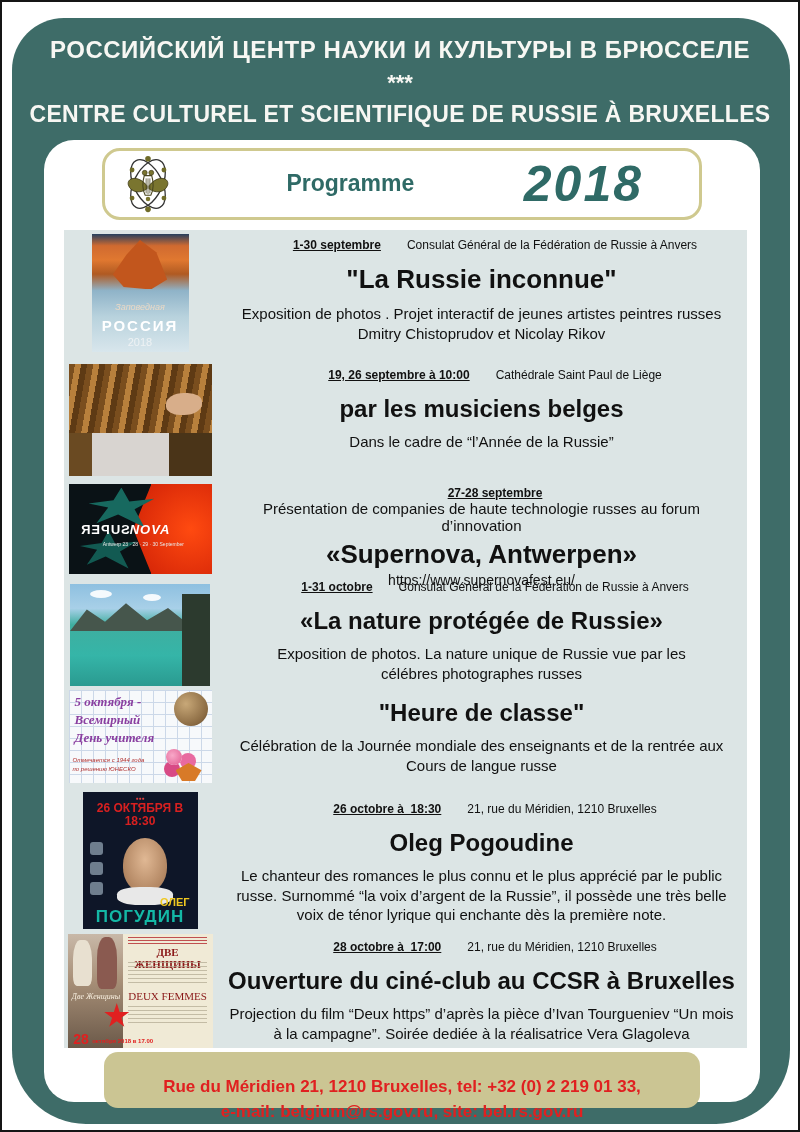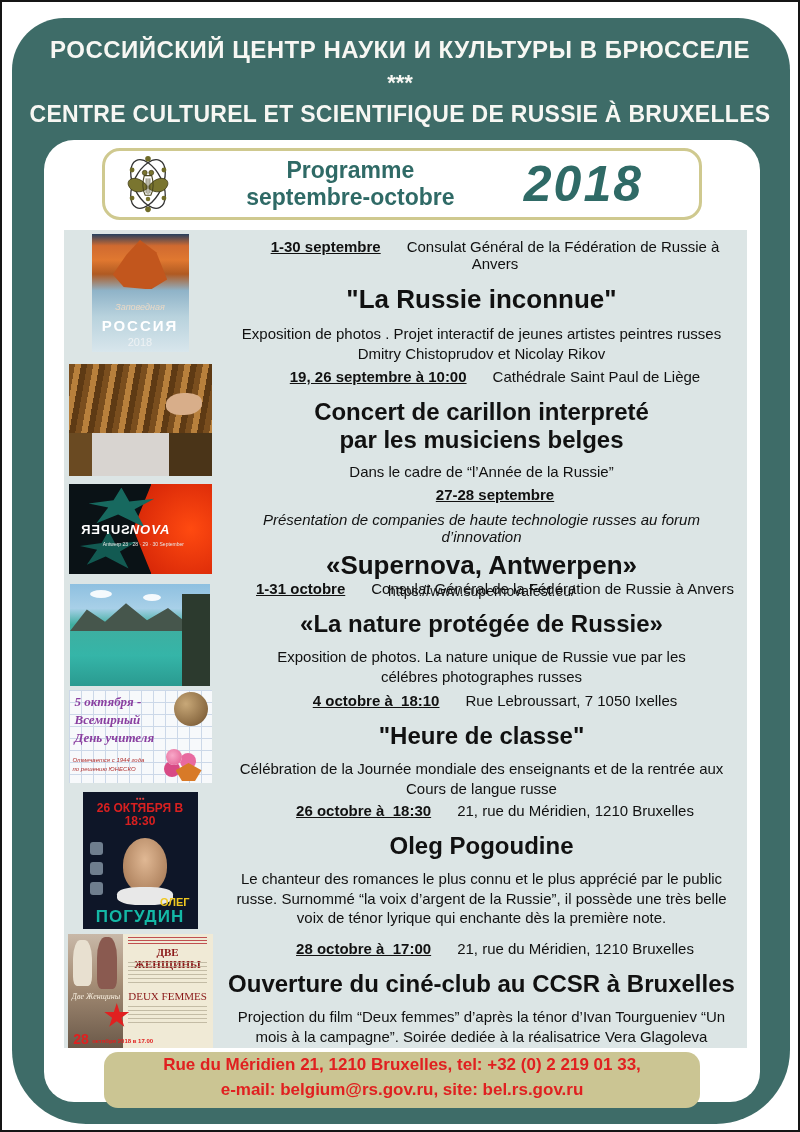--- a/index.html
+++ b/index.html
@@ -18,27 +18,27 @@
   .logo{width:58px;height:60px;margin-left:14px;flex-shrink:0;}
   .banner-text{flex:1;text-align:center;color:#2f6a66;font-weight:bold;font-size:23px;line-height:1.18;}
   .banner-year{color:#2f6a66;font-weight:bold;font-style:italic;font-size:50px;margin-right:56px;letter-spacing:2px;}
 
   
   .events{position:absolute;left:62px;top:228px;width:683px;height:818px;background:#dce5e5;overflow:hidden;}
   .row{display:flex;align-items:flex-start;}
   .r1{height:130px}.r2{height:120px}.r3{height:100px}.r4{height:106px}.r5{height:102px}.r6{height:142px}.r7{height:118px}
   .tcol{width:152px;flex-shrink:0;display:flex;justify-content:center;padding-top:4px;box-sizing:border-box;}
   .xcol{flex:1;text-align:center;color:#111;padding:0 10px;box-sizing:border-box;}
-  .meta{margin-top:8px;font-size:15px;margin-left:27px;}
+  .meta{margin-top:8px;font-size:12px;margin-left:27px;}
   .date{font-weight:bold;text-decoration:underline;white-space:pre-wrap;margin-right:26px;}
   .r3 .date{margin-right:0;}
   .etitle{font-size:24px;font-weight:bold;margin:13px 0 9px;line-height:1.15;}
   .r1 .etitle,.r3 .etitle{font-size:26px;}
   .edesc{font-size:15px;line-height:1.33;margin:0 auto;}
-  .intro{font-size:15px;margin-top:8px;font-style:italic;}
+  .intro{font-size:15px;}
   .url{font-size:14px;margin-top:0;}
   .w600{max-width:600px}.w420{max-width:420px}.w580{max-width:580px}
   .r3 .meta{margin-top:6px}.r3 .etitle{margin:6px 0 2px}
   .r4 .meta{margin-top:0}
   .r5 .meta{margin-top:6px}
   .r6 .meta{margin-top:14px}
   .r7 .meta{margin-top:10px}
 
   
   .th{position:relative;overflow:hidden;flex-shrink:0;}
@@ -97,21 +97,21 @@
   .th7 .redtop{position:absolute;left:42%;top:3px;width:54%;height:7px;background:repeating-linear-gradient(180deg,#c05050 0 1px,transparent 1px 3px);}
   .th7 .rtitle{position:absolute;left:40%;top:12px;width:58%;text-align:center;color:#8a1818;font-weight:bold;font-size:11px;font-family:"Liberation Serif",serif;}
   .th7 .lines{position:absolute;left:42%;top:28px;width:54%;height:24px;background:repeating-linear-gradient(180deg,#b0a890 0 1px,transparent 1px 4px);opacity:.7;}
   .th7 .rtitle2{position:absolute;left:40%;top:56px;width:58%;text-align:center;color:#8a1818;font-weight:normal;font-size:11px;font-family:"Liberation Serif",serif;}
   .th7 .lines2{position:absolute;left:42%;top:72px;width:54%;height:18px;background:repeating-linear-gradient(180deg,#b0a890 0 1px,transparent 1px 4px);opacity:.7;}
   .th7 .b28{position:absolute;left:4%;bottom:2px;color:#e02020;font-weight:bold;font-size:14px;}
   .th7 .bdate{position:absolute;left:17%;bottom:5px;color:#e02020;font-size:6px;font-weight:bold;}
 
   
   .footer{position:absolute;left:102px;top:1050px;width:596px;height:56px;background:#cbc593;border-radius:14px;text-align:center;color:#e02020;font-weight:bold;font-size:17px;}
-  .fl1{margin-top:3px;}
+  .fl1{margin-top:25px;}
   .fl2{margin-top:5px;}
 </style>
 </head>
 <body>
 
 <div class="page">
   <div class="teal-frame"></div>
 
   <div class="h-ru">РОССИЙСКИЙ ЦЕНТР НАУКИ И КУЛЬТУРЫ В БРЮССЕЛЕ</div>
   <div class="h-stars">***</div>
@@ -134,21 +134,20 @@
       <circle cx="26.5" cy="20" r="2.6" fill="#7a752f" stroke="#3a3614" stroke-width="0.7"></circle>
       <circle cx="33.5" cy="20" r="2.6" fill="#7a752f" stroke="#3a3614" stroke-width="0.7"></circle>
       <path d="M26 23 C24 30,24 38,27 44 L33 44 C36 38,36 30,34 23 Z" fill="none" stroke="#4a4620" stroke-width="1.2"></path>
       <line x1="28" y1="26" x2="28" y2="42" stroke="#4a4620" stroke-width="0.8"></line>
       <line x1="30" y1="26" x2="30" y2="43" stroke="#4a4620" stroke-width="0.8"></line>
       <line x1="32" y1="26" x2="32" y2="42" stroke="#4a4620" stroke-width="0.8"></line>
       <circle cx="30" cy="48" r="2.4" fill="#7a752f"></circle>
     </svg>
     <div class="banner-text">
       <div>Programme</div>
-      <div>septembre-octobre</div>
     </div>
     <div class="banner-year">2018</div>
   </div>
 
   <div class="events">
 
     <div class="row r1">
       <div class="tcol">
         <div class="th th1">
           <div class="rock"></div>
@@ -172,21 +171,20 @@
           <div class="slats"></div>
           <div class="wall"></div>
           <div class="hand"></div>
         </div>
       </div>
       <div class="xcol">
         <div class="meta">
           <span class="date">19, 26 septembre à 10:00</span><span class="venue">Cathédrale Saint Paul de Liège</span>
         </div>
         <div class="etitle">
-          <div>Concert de carillon interpreté</div>
           <div>par les musiciens belges</div>
         </div>
         <div class="edesc">Dans le cadre de “l’Année de la Russie”</div>
       </div>
     </div>
 
     <div class="row r3">
       <div class="tcol">
         <div class="th th3">
           <div class="dark"></div>
@@ -231,23 +229,20 @@
           <div class="l2">Всемирный</div>
           <div class="l3">День учителя</div>
           <div class="globe"></div>
           <div class="rose"></div>
           <div class="leaf"></div>
           <div class="n1">Отмечается с 1944 года</div>
           <div class="n2">по решению ЮНЕСКО</div>
         </div>
       </div>
       <div class="xcol">
-        <div class="meta">
-          <span class="date">4 octobre à  18:10</span><span class="venue">Rue Lebroussart, 7 1050 Ixelles</span>
-        </div>
         <div class="etitle">"Heure de classe"</div>
         <div class="edesc w580">Célébration de la Journée mondiale des enseignants et de la rentrée aux Cours de langue russe</div>
       </div>
     </div>
 
     <div class="row r6">
       <div class="tcol">
         <div class="th th6">
           <div class="tiny">●●●</div>
           <div class="date26">26 ОКТЯБРЯ В 18:30</div>
@@ -284,21 +279,21 @@
           <div class="lines2"></div>
           <div class="b28">28</div>
           <div class="bdate">октября 2018 в 17.00</div>
         </div>
       </div>
       <div class="xcol">
         <div class="meta">
           <span class="date">28 octobre à  17:00</span><span class="venue">21, rue du Méridien, 1210 Bruxelles</span>
         </div>
         <div class="etitle">Ouverture du ciné-club au CCSR à Bruxelles</div>
-        <div class="edesc w580">Projection du film “Deux femmes” d’après la ténor d’Ivan Tourgueniev “Un mois à la campagne”. Soirée dediée à la réalisatrice Vera Glagoleva</div>
+        <div class="edesc w580">Projection du film “Deux https” d’après la pièce d’Ivan Tourgueniev “Un mois à la campagne”. Soirée dediée à la réalisatrice Vera Glagoleva</div>
       </div>
     </div>
 
   </div>
 
   <div class="footer">
     <div class="fl1">Rue du Méridien 21, 1210 Bruxelles, tel: +32 (0) 2 219 01 33,</div>
     <div class="fl2">e-mail: belgium@rs.gov.ru, site: bel.rs.gov.ru</div>
   </div>
 </div>

